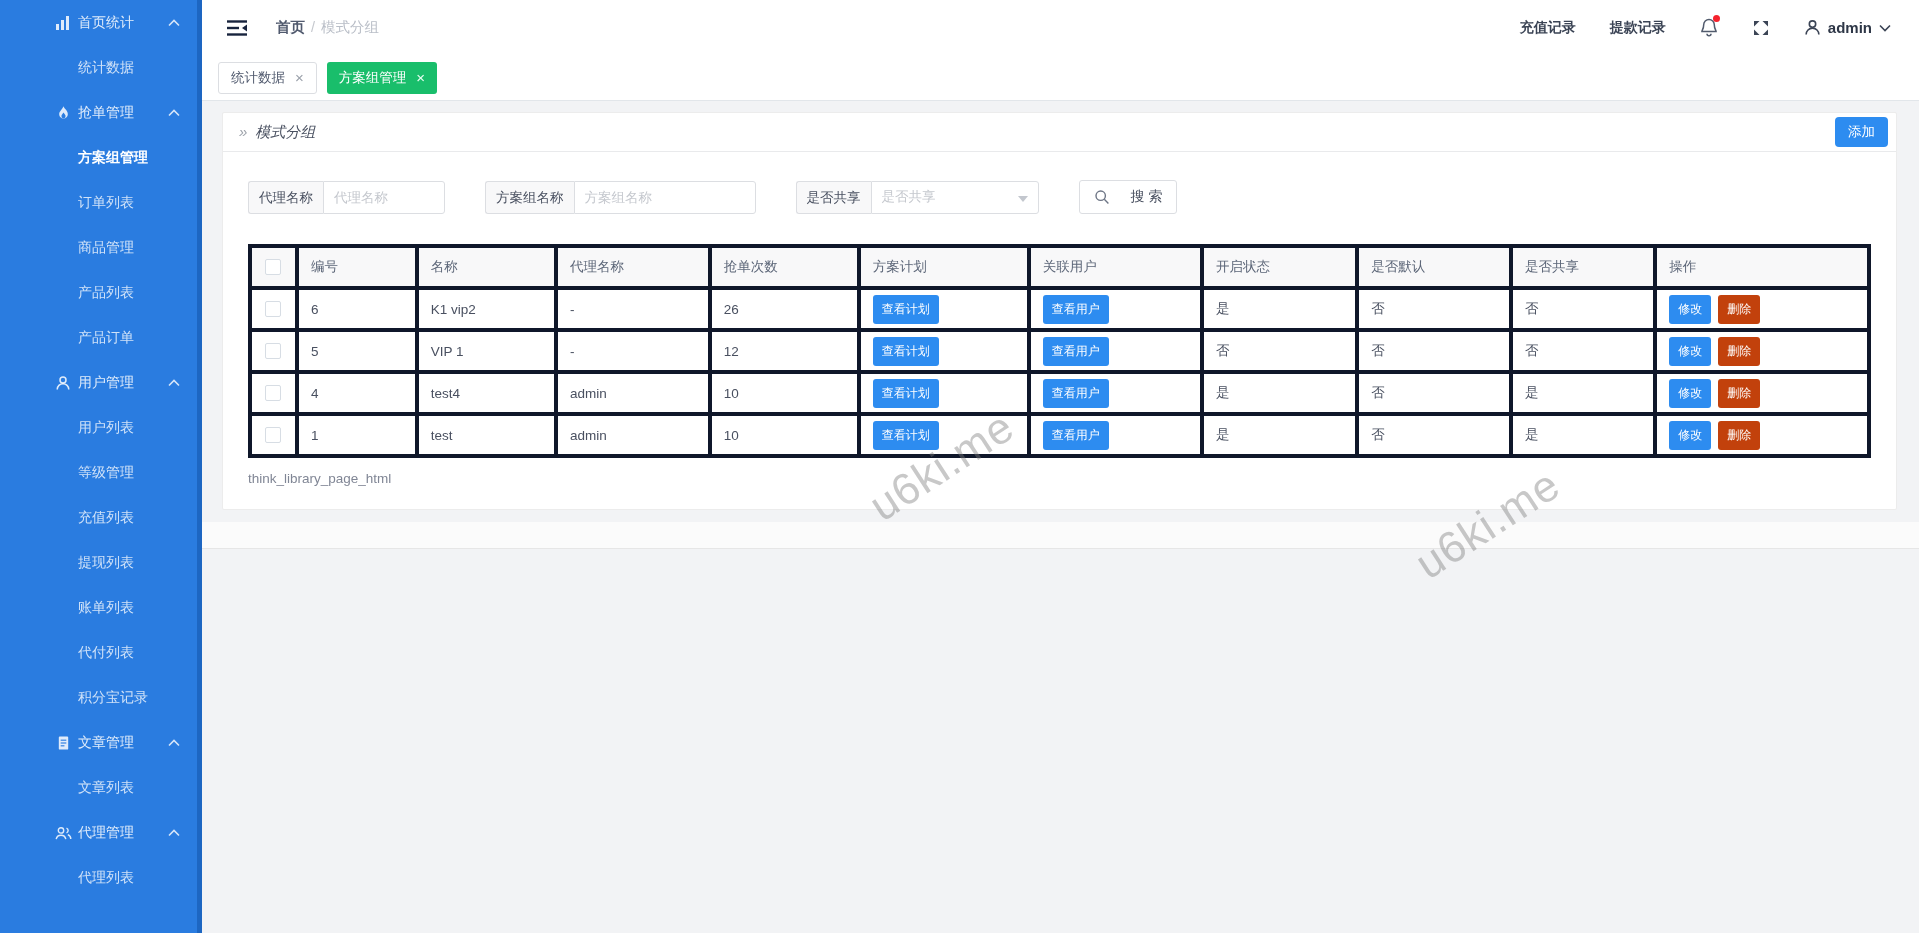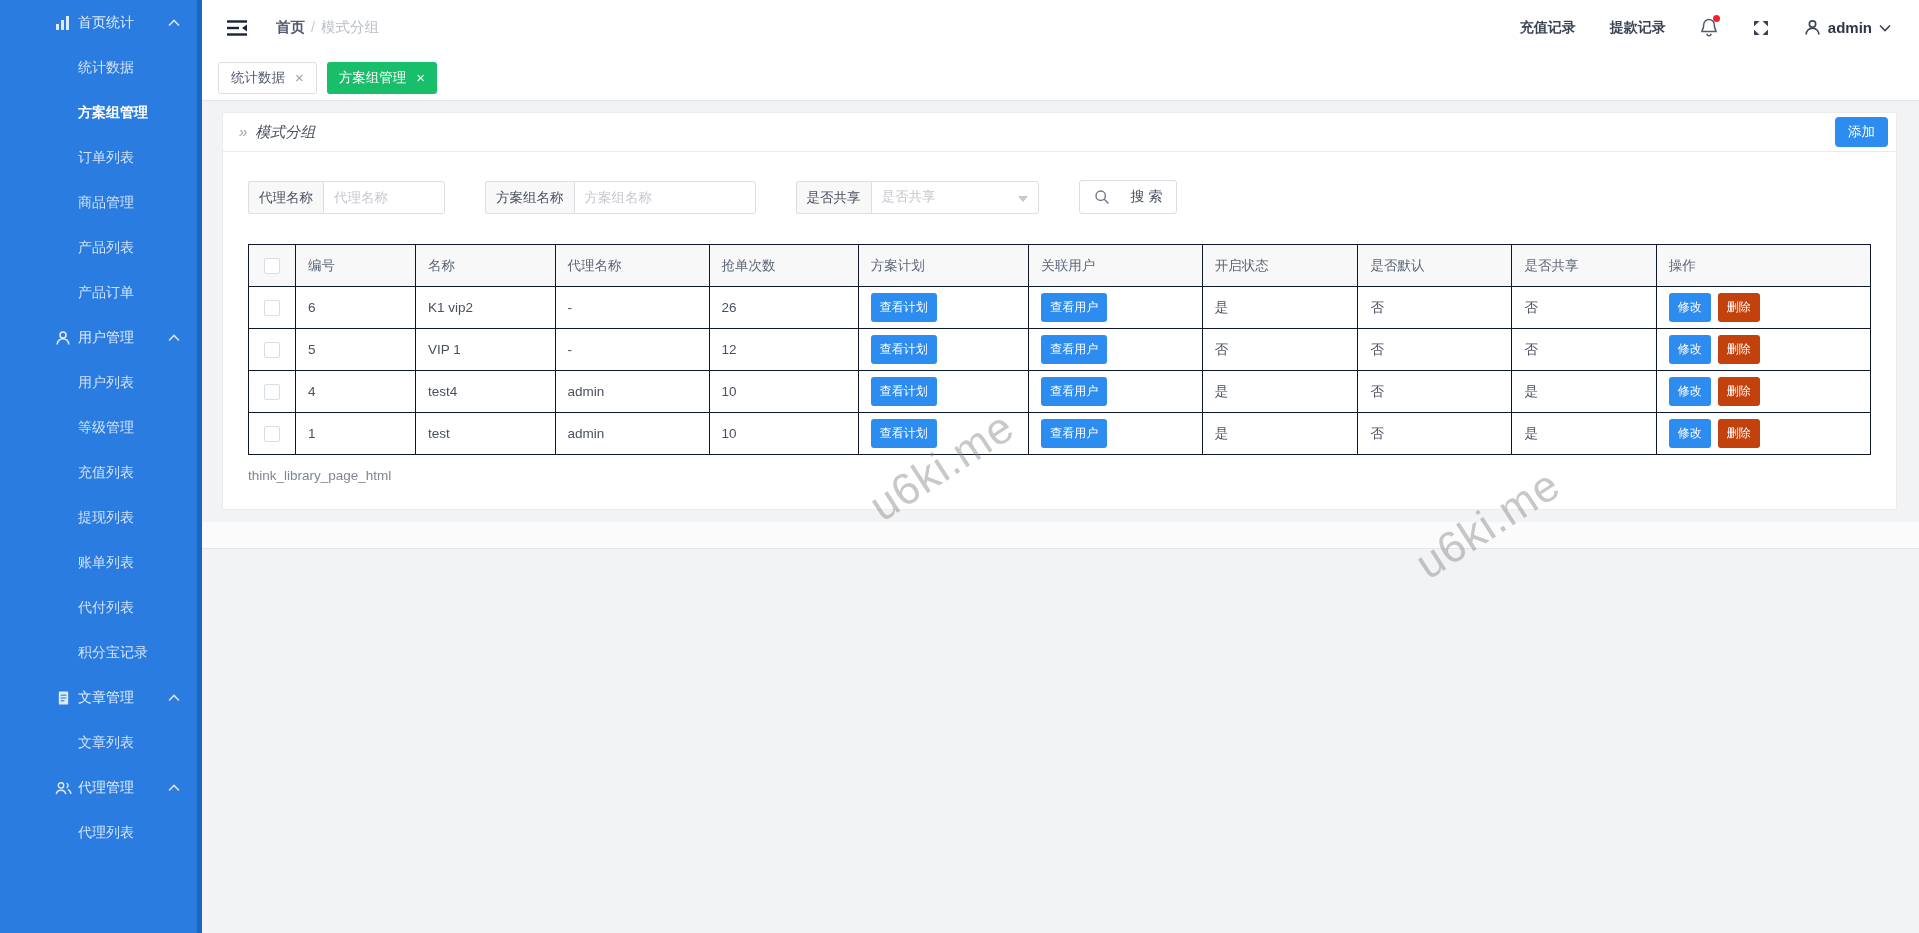--- a/index.html
+++ b/index.html
@@ -51,21 +51,21 @@
   .fgroup { display:flex; margin-right:40px; }
   .addon { background:#f8f8f9; border:1px solid #dcdee2; border-right:none; border-radius:3px 0 0 3px; height:33px; line-height:31px; padding:0 10px; font-size:13.5px; color:#495060; white-space:nowrap; }
   .fin { height:33px; border:1px solid #dcdee2; border-radius:0 3px 3px 0; padding:0 10px; font-size:13.5px; color:#495060; outline:none; }
   .fin::placeholder { color:#c5c8ce; }
   .fake-select { position:relative; height:33px; border:1px solid #dcdee2; border-radius:0 3px 3px 0; width:168px; display:flex; align-items:center; padding:0 26px 0 10px; font-size:13.5px; color:#c5c8ce; background:#fff; cursor:pointer; }
   .fake-select .caret { position:absolute; right:10px; top:14px; width:0; height:0; border-left:5px solid transparent; border-right:5px solid transparent; border-top:6px solid #c3c7ce; }
   .search-btn { display:flex; align-items:center; gap:21px; height:34px; padding:0 14px; background:#fff; border:1px solid #dcdee2; border-radius:3px; font-size:14px; color:#495060; cursor:pointer; }
 
   .grid-wrap { margin:30px 25px 0 25px; }
   table.grid { width:100%; border-collapse:collapse; table-layout:fixed; }
-  .grid th, .grid td { border:1px solid #0f172a; height:42px; font-size:13.5px; padding:0 12px; text-align:left; overflow:hidden; white-space:nowrap; }
+  .grid th, .grid td { border:4px solid #0f172a; height:42px; font-size:13.5px; padding:0 12px; text-align:left; overflow:hidden; white-space:nowrap; }
   .grid th { background:#f8f8f9; color:#5c6678; font-weight:normal; }
   .grid td { color:#495060; background:#fff; }
   .cb { width:16px; height:16px; border:1px solid #d7dde4; border-radius:2px; background:#fff; display:block; margin:0 auto; cursor:pointer; }
   .mini-btn { display:inline-block; border:none; border-radius:3px; color:#fff; font-size:12px; padding:6px 9px; cursor:pointer; }
   .mini-blue { background:#2d8cf0; }
   .mini-red { background:#c2410c; }
   .op-gap { margin-right:7px; }
 
   .note { margin:13px 0 0 25px; font-size:13.5px; color:#808695; }
 
@@ -92,20 +92,33 @@
       </span>
       <span>首页统计</span>
       <span class="chev">
         <svg width="12" height="8" viewBox="0 0 12 8">
             <polyline points="1,6.5 6,1.5 11,6.5" fill="none" stroke="rgba(255,255,255,.8)" stroke-width="1.6"></polyline>
           </svg>
       </span>
     </div>
     <div class="side-item">
       <span>统计数据</span>
+    </div>
+    <div class="side-item group">
+      <span class="gicon">
+        <svg width="15" height="16" viewBox="0 0 16 16">
+            <path d="M8 0.8 C9 3.8 12.6 5.2 12.6 9.2 A4.6 4.6 0 1 1 3.4 9.2 C3.4 6.2 7 3.8 8 0.8 Z M8 13.6 A2.2 2.2 0 0 0 10.2 11.2 C10.2 9.6 8.6 8.6 8 7.4 C7.4 8.6 5.8 9.6 5.8 11.2 A2.2 2.2 0 0 0 8 13.6 Z" fill="rgba(255,255,255,.85)"></path>
+          </svg>
+      </span>
+      <span>抢单管理</span>
+      <span class="chev">
+        <svg width="12" height="8" viewBox="0 0 12 8">
+            <polyline points="1,6.5 6,1.5 11,6.5" fill="none" stroke="rgba(255,255,255,.8)" stroke-width="1.6"></polyline>
+          </svg>
+      </span>
     </div>
     <div class="side-item active">
       <span>方案组管理</span>
     </div>
     <div class="side-item">
       <span>订单列表</span>
     </div>
     <div class="side-item">
       <span>商品管理</span>
     </div>

